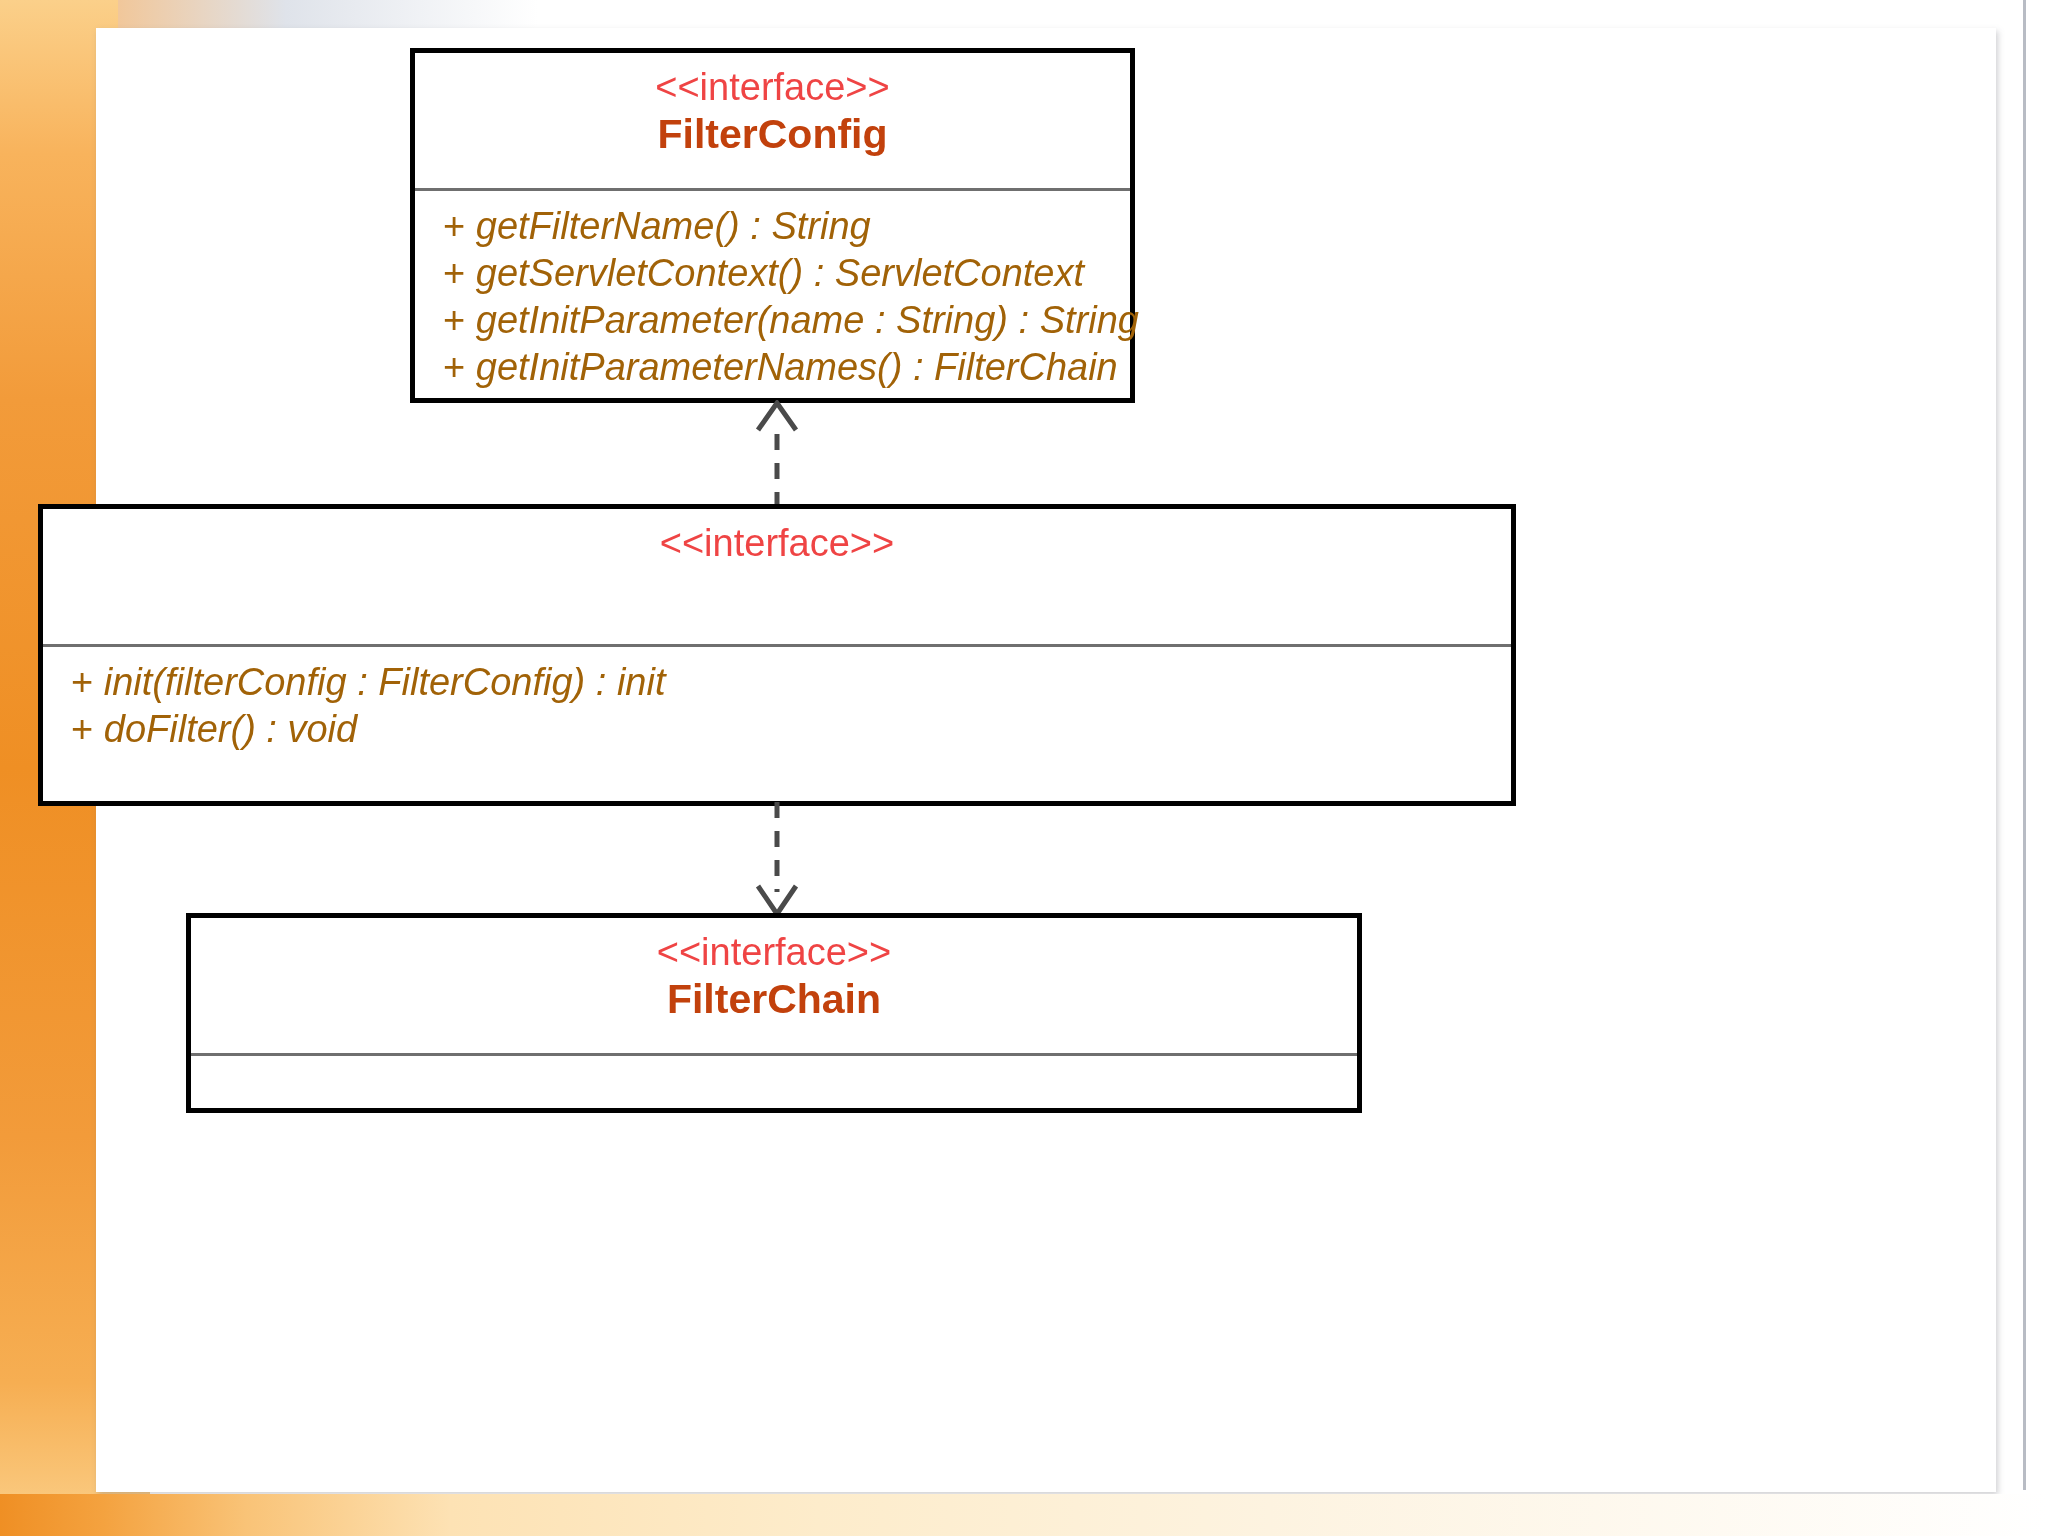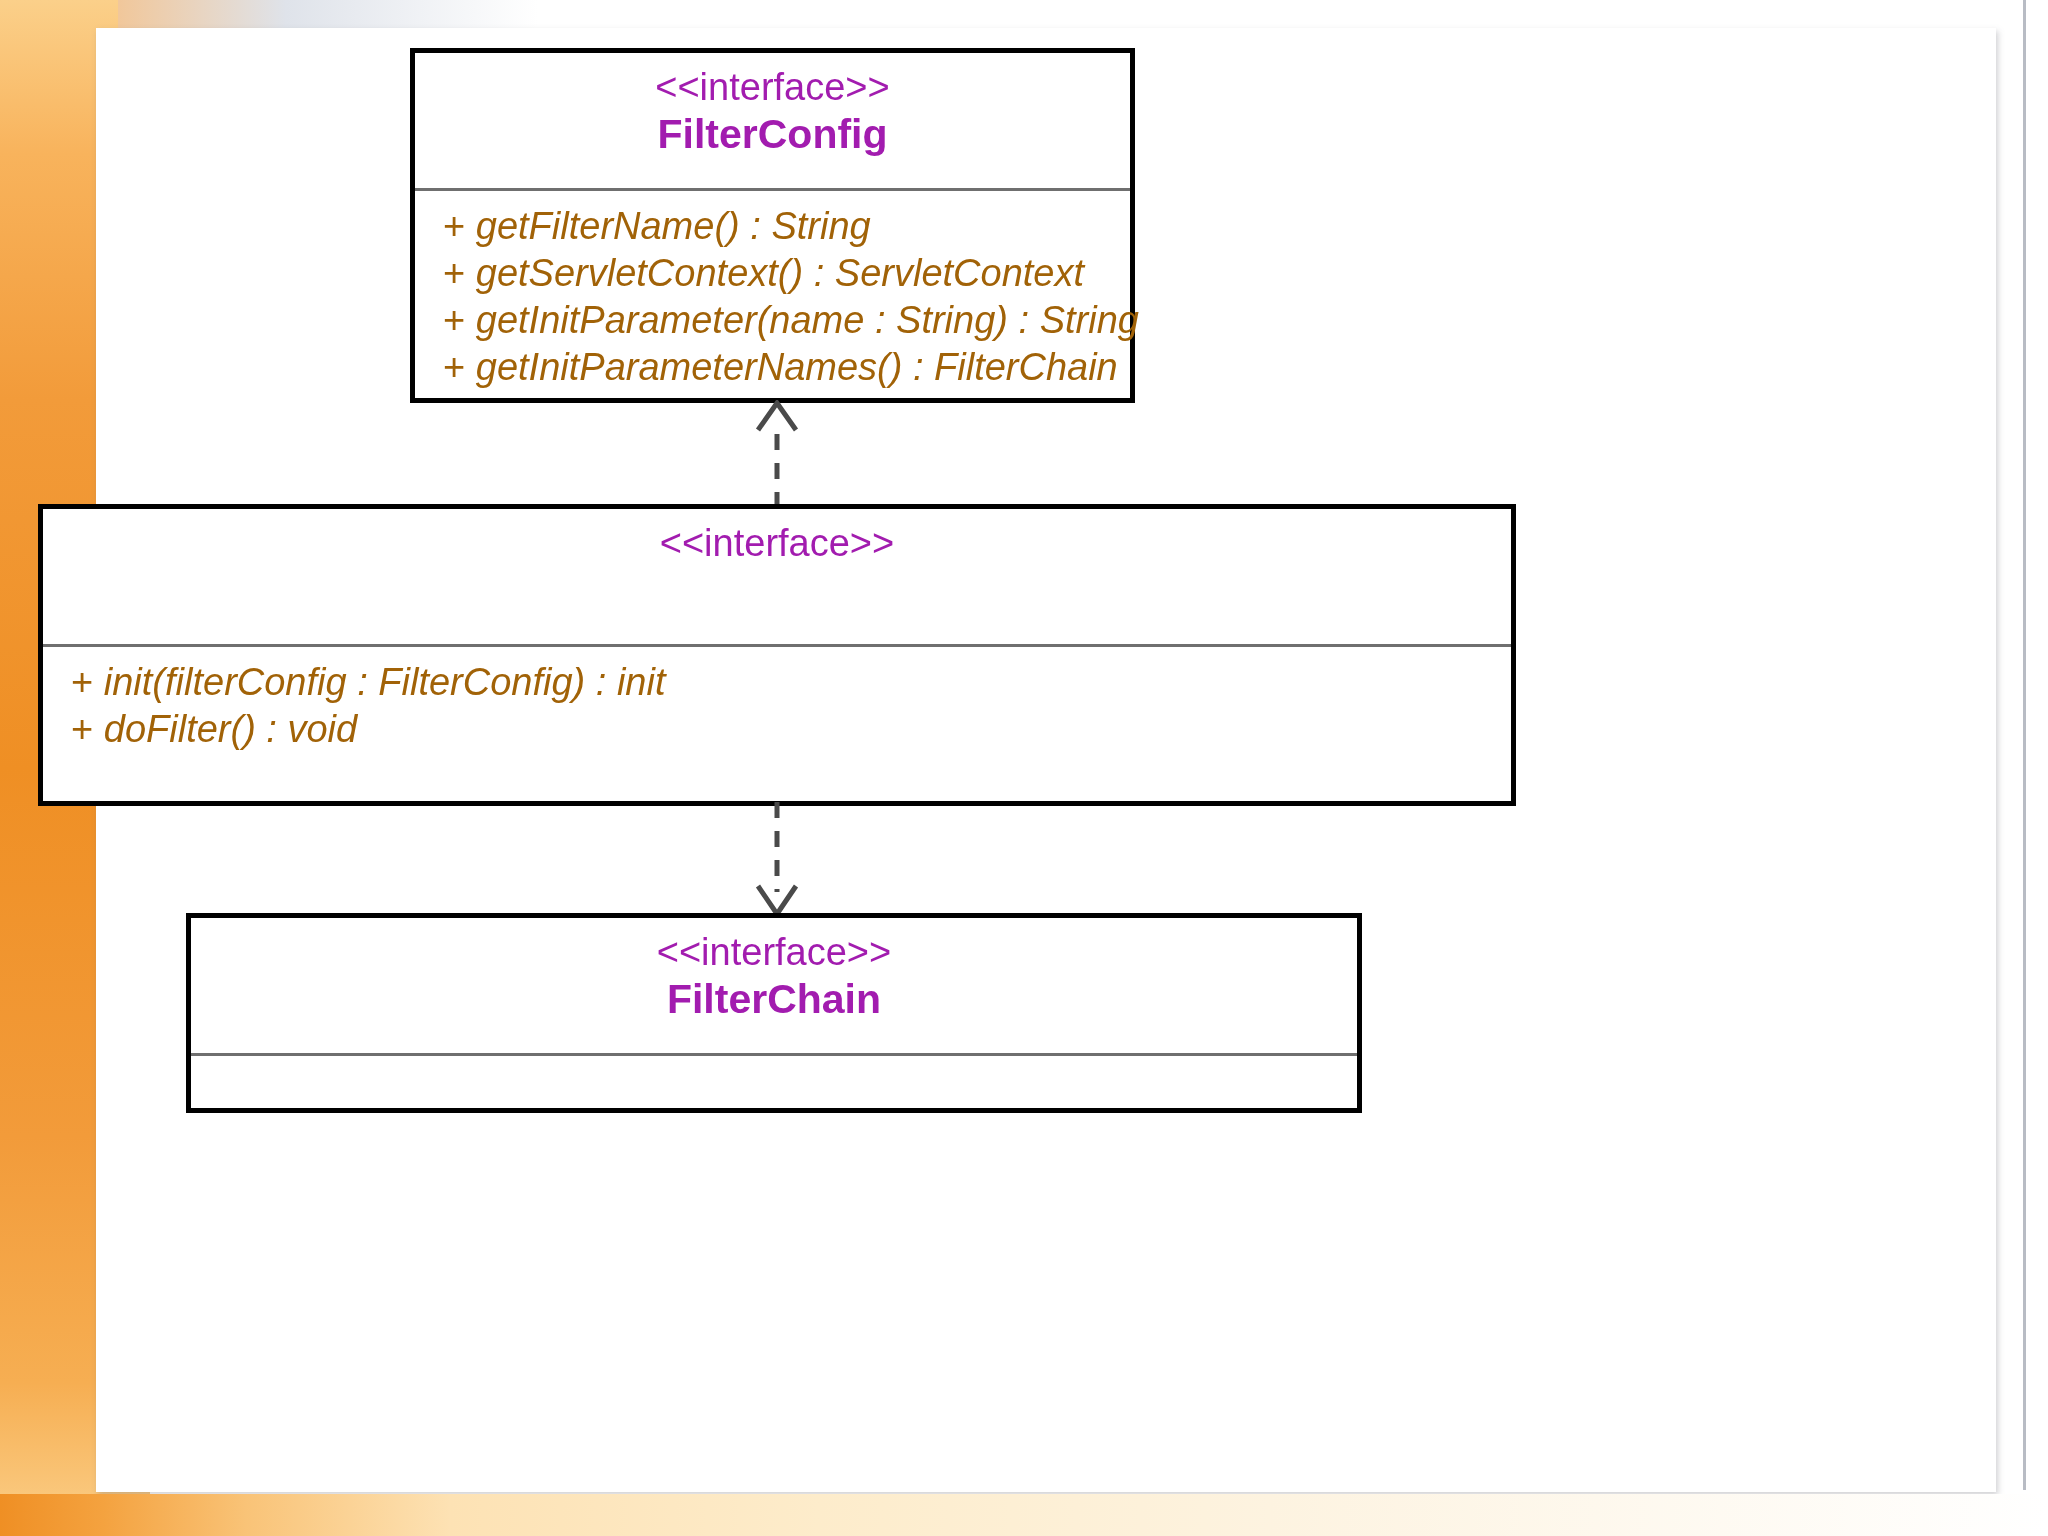--- a/index.html
+++ b/index.html
@@ -60,28 +60,28 @@
     border: 5px solid #000000;
     box-sizing: border-box;
   }
   .uml-header {
     text-align: center;
     padding: 12px 10px 10px 10px;
     border-bottom: 3px solid #6f6f6f;
   }
   .stereotype {
     font-size: 38px;
-    color: #a21caf;
+    color: #ef4444;
     line-height: 1.18;
     white-space: nowrap;
   }
   .classname {
     font-size: 41px;
     font-weight: bold;
-    color: #a21caf;
+    color: #c2410c;
     line-height: 1.18;
     white-space: nowrap;
   }
   .uml-methods {
     padding: 12px 0 12px 0;
   }
   .method {
     font-size: 38px;
     font-style: italic;
     color: #a16207;

